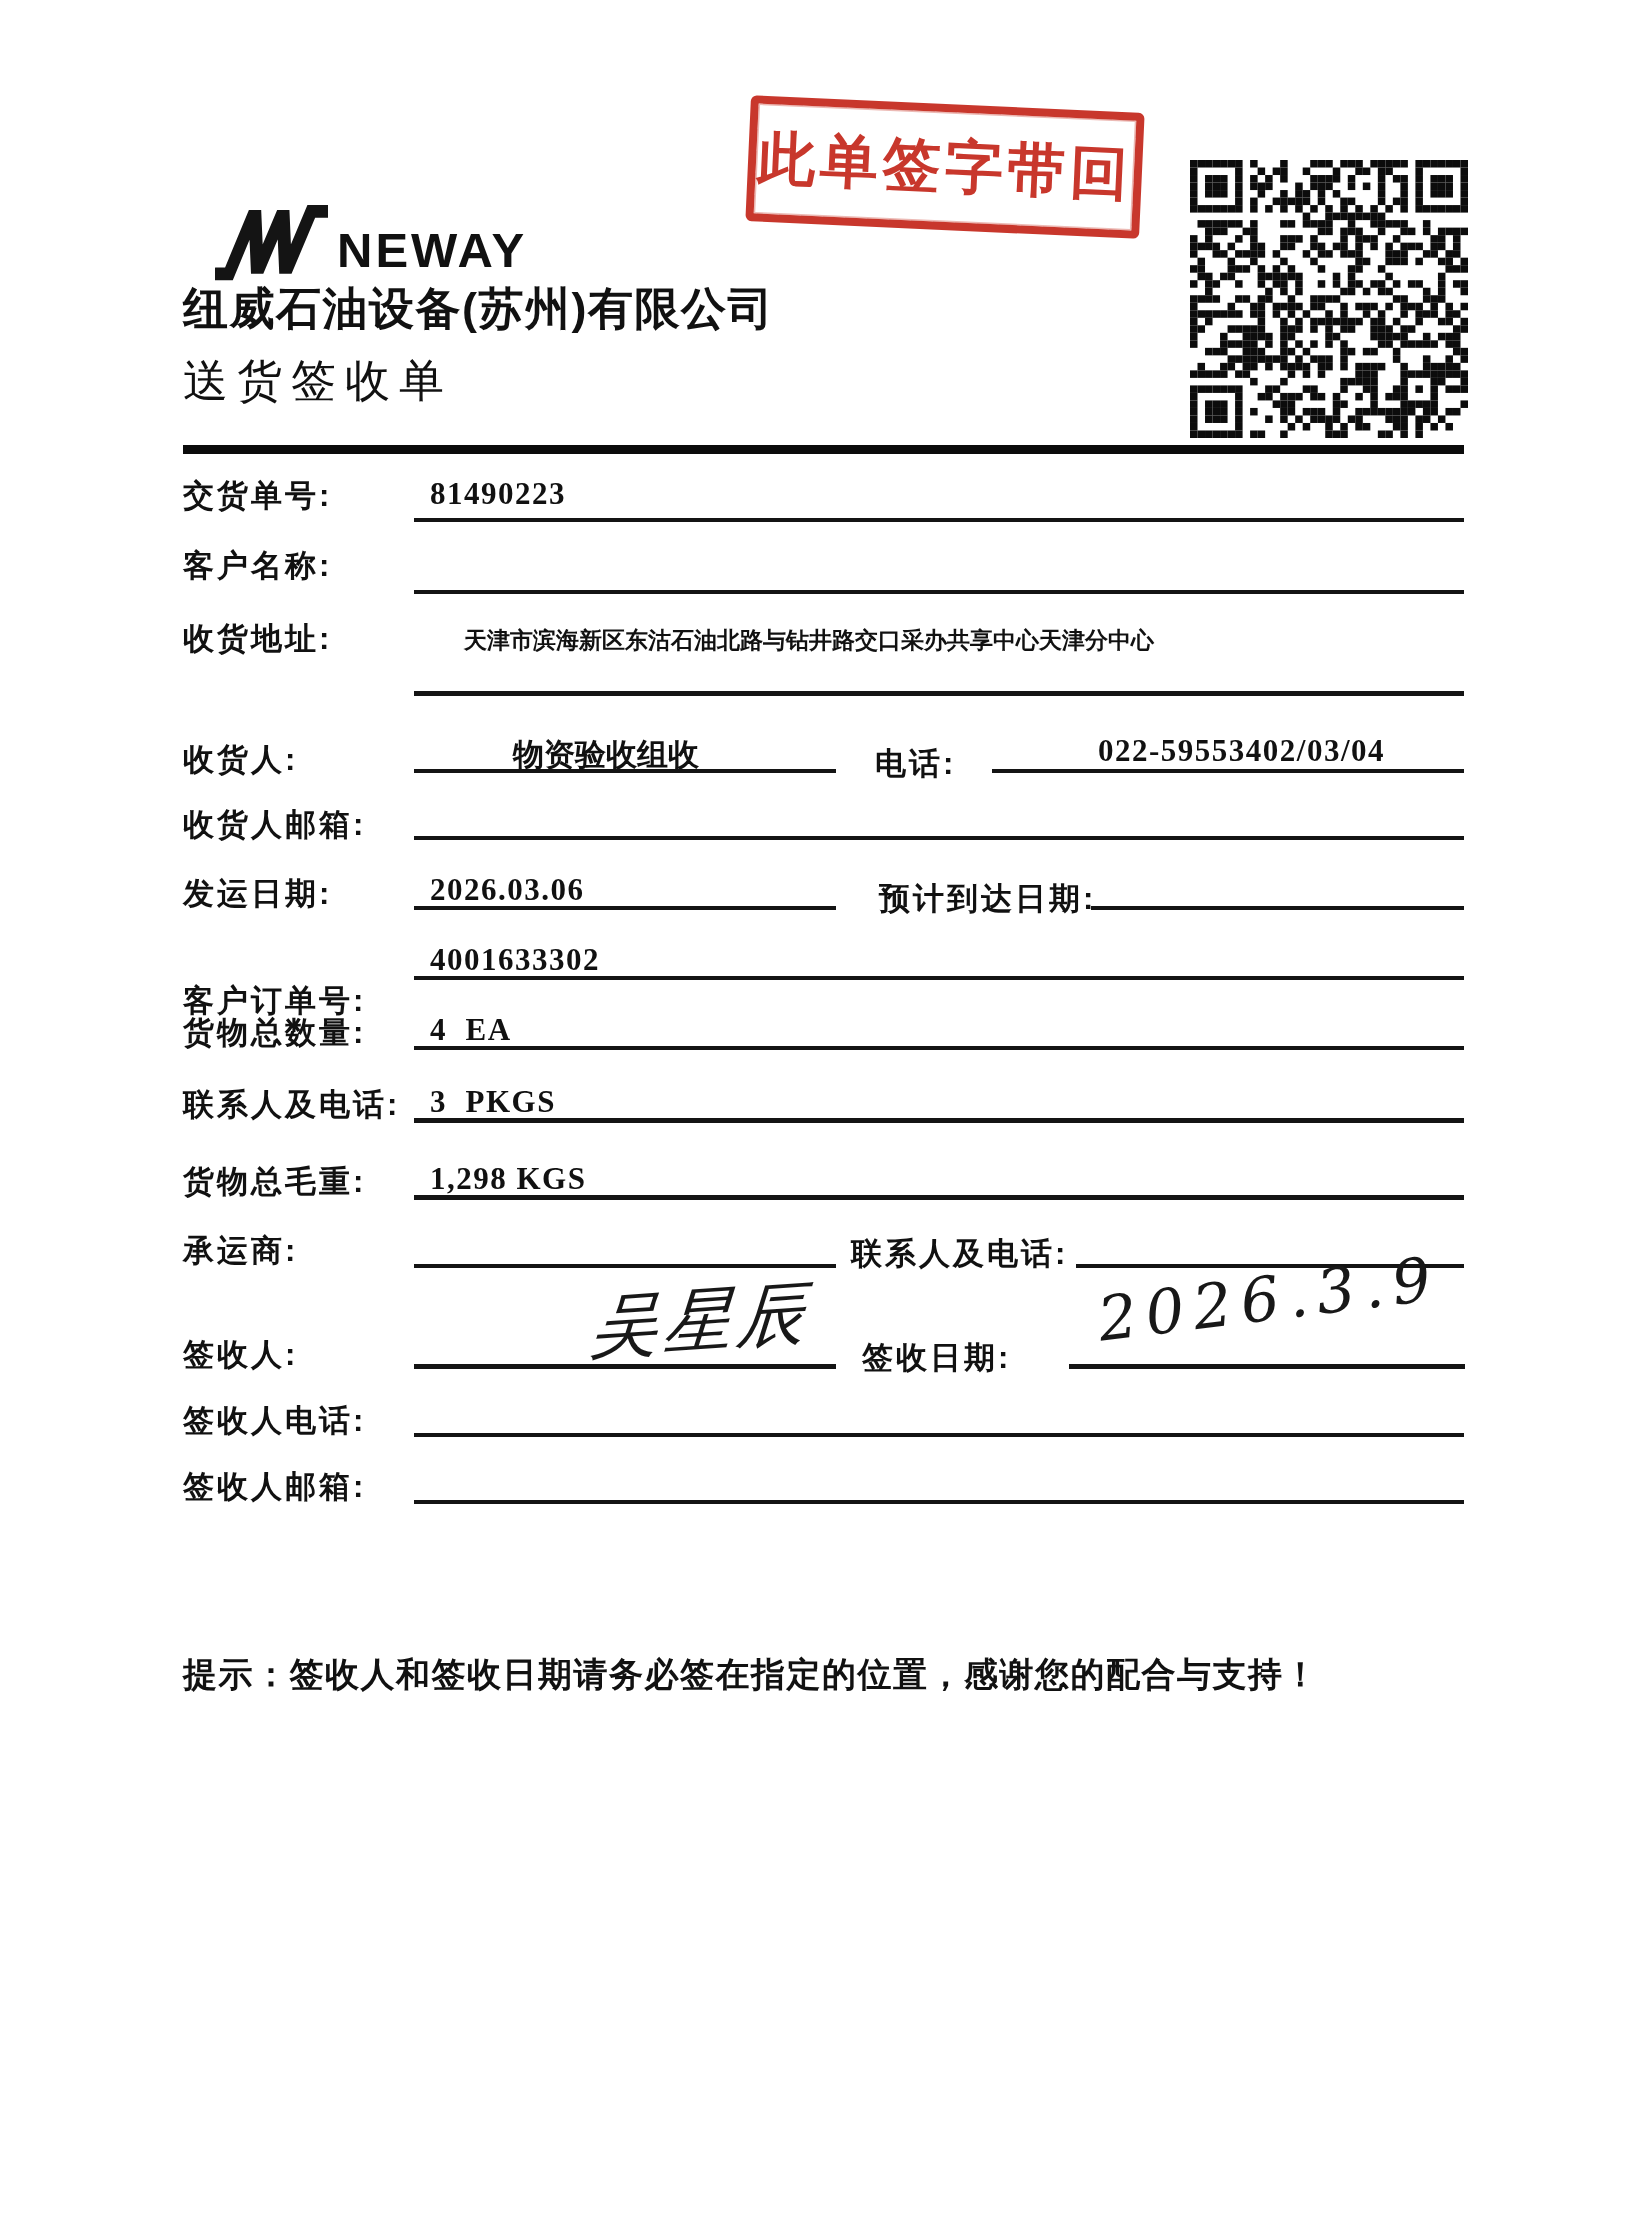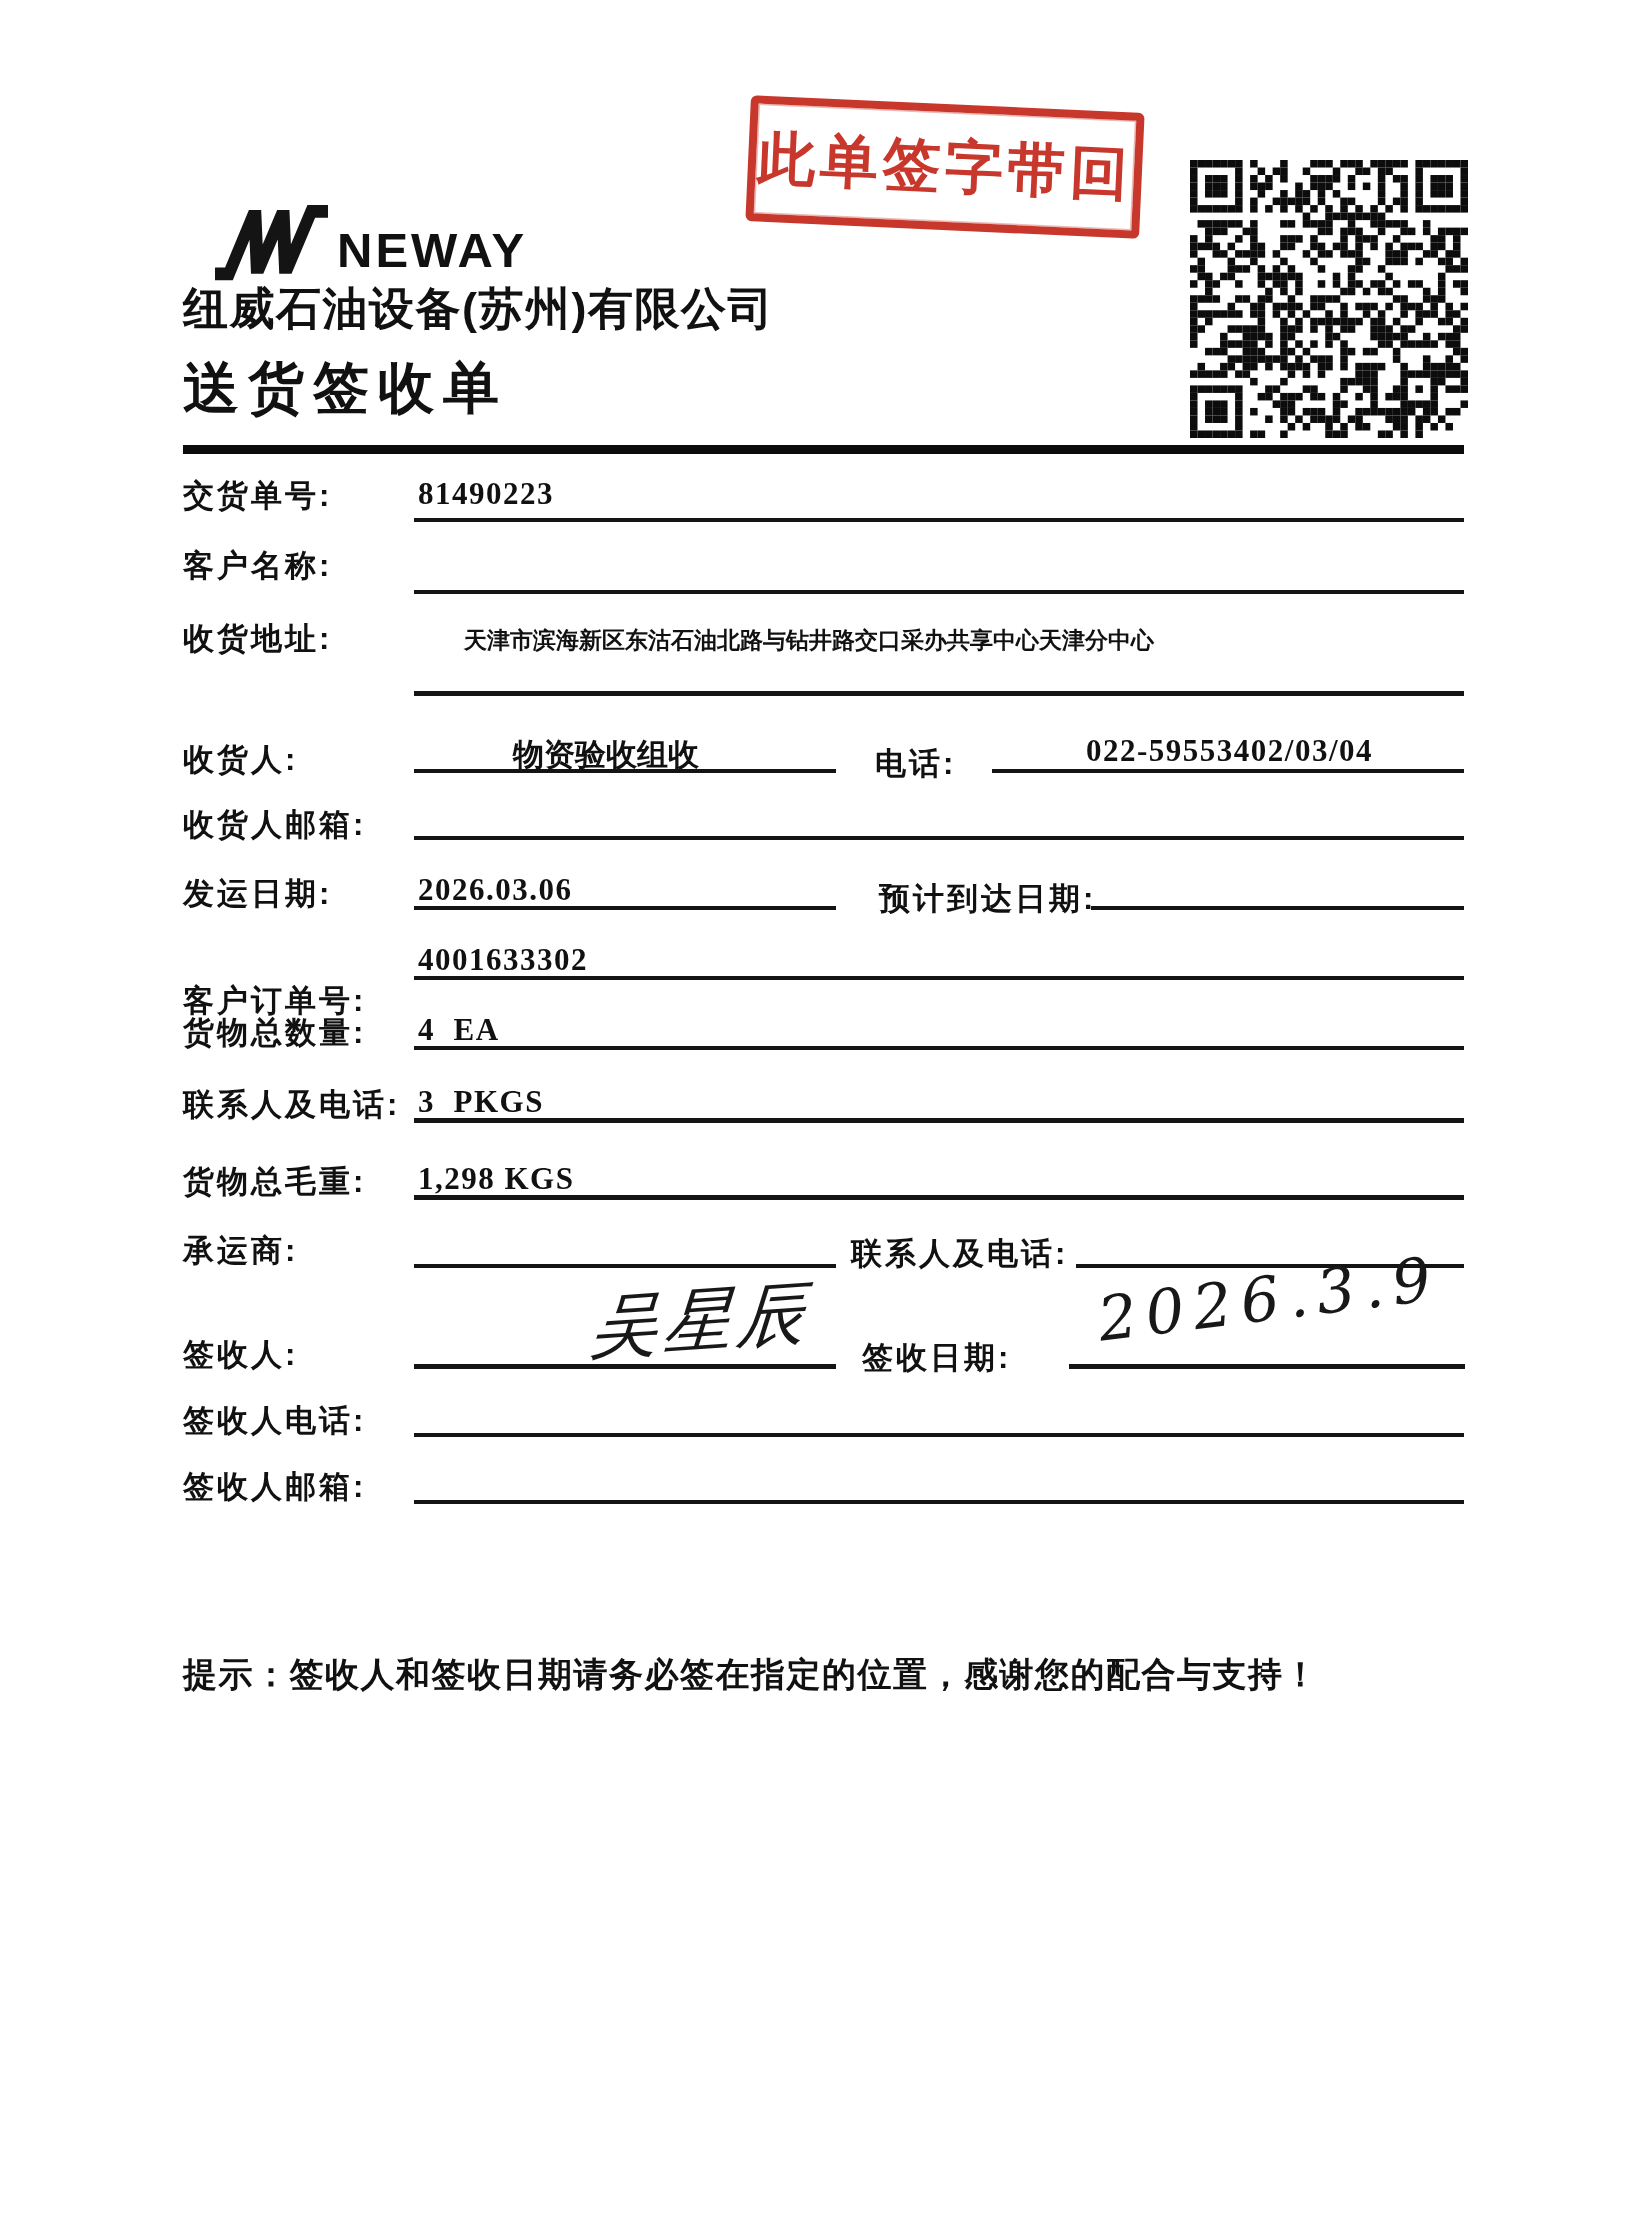--- a/index.html
+++ b/index.html
@@ -14,21 +14,21 @@
   .abs{position:absolute;}
   
   #logo-mark{left:215px;top:201px;width:113px;height:84px;}
   #brand-text{
     left:337px;top:222px;
     font-size:49px;font-weight:900;letter-spacing:3px;
     font-family:"Liberation Sans",sans-serif;
   }
   .title-band{left:183px;width:1281px;}
   #company-name{top:279px;font-size:45px;font-weight:700;letter-spacing:1.5px;}
-  #doc-title{top:351px;font-size:56px;font-weight:700;letter-spacing:9px;}
+  #doc-title{top:351px;font-size:45px;font-weight:400;letter-spacing:9px;}
   
   #stamp{
     left:748px;top:104px;width:378px;height:110px;
     border:8.2px solid #c4271b;border-radius:6px;
     transform:rotate(2.6deg);
     display:flex;align-items:center;justify-content:center;
     color:#c4271b;font-size:58px;font-weight:900;letter-spacing:4.5px;
     box-shadow:inset 0 0 0 1.5px rgba(196,39,27,.35);
     opacity:.92;
   }
@@ -39,21 +39,21 @@
   #divider{left:183px;top:445px;width:1281px;height:9px;background:#0b0b0b;}
   
   .lbl{
     left:183px;font-size:31px;font-weight:700;letter-spacing:3px;white-space:pre;
   }
   .lbl.r{left:auto;}
   .val{
     font-size:31px;font-weight:700;white-space:pre;
   }
   .num{
-    font-family:"Liberation Serif",serif;font-weight:600;letter-spacing:1.5px;
+    font-family:"Liberation Serif",serif;font-weight:600;letter-spacing:1.5px;margin-left:12px;
   }
   .line{background:#141414;height:3.7px;}
   .line.full{left:414px;width:1050px;}
   .line.lhalf{left:414px;width:422px;}
   .handw{
     font-family:"DejaVu Serif",serif;font-style:italic;color:#181818;
   }
   #sign-name{left:590px;top:1275px;font-size:69px;transform:rotate(-4deg) skewX(-8deg);letter-spacing:4.5px;}
   #sign-date{left:1097px;top:1263px;font-size:61px;transform:rotate(-7deg);letter-spacing:9px;}
   

